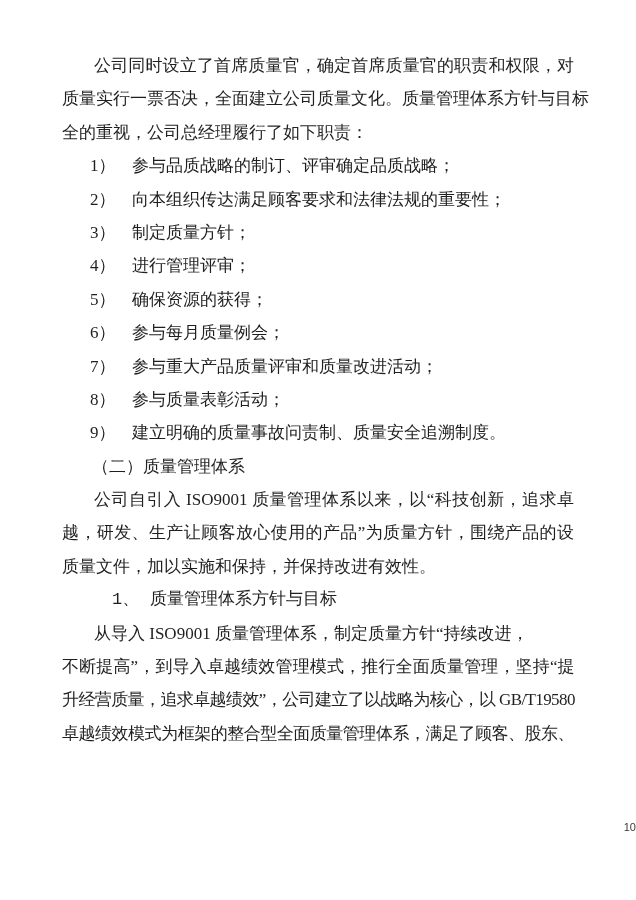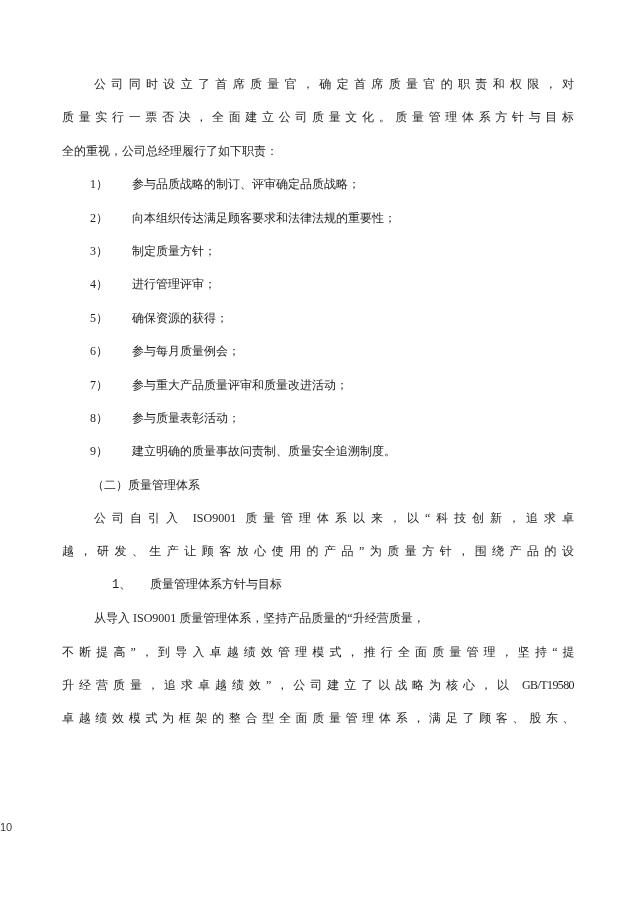--- a/index.html
+++ b/index.html
@@ -1,32 +1,32 @@
 <!DOCTYPE html>
 <html><head>
 <meta charset="utf-8">
 <style>
   html,body{margin:0;padding:0;}
   body{width:636px;height:900px;background:#ffffff;}
   .page{
     position:relative;width:636px;height:900px;background:#ffffff;overflow:hidden;
     font-family:"Liberation Serif","DejaVu Serif",serif;color:#1f1f1f;
   }
-  .body-text{position:absolute;left:62px;top:68px;width:512px;font-size:12px;}
+  .body-text{position:absolute;left:62px;top:49px;width:512px;font-size:17px;}
   .line{height:33.4px;line-height:33.4px;white-space:nowrap;}
   .j{text-align:justify;text-align-last:justify;}
   .indent{text-indent:32px;}
   .tight{letter-spacing:-0.6px;}
   .li-num{display:inline-block;margin-left:28px;width:42px;}
   .h1{text-indent:30px;}
   .h2{font-family:Liberation Mono, monospace;font-weight:500;}
   .h2-num{display:inline-block;margin-left:50px;width:38px;}
   .page-number{
     position:absolute;left:0;right:0;top:820px;height:14px;line-height:14px;
-    text-align:left;font-size:11px;color:#3a3a3a;
+    text-align:right;font-size:11px;color:#3a3a3a;
     font-family:"Liberation Sans","DejaVu Sans",sans-serif;
   }
 </style>
 </head>
 <body>
 
 <div class="page">
   <div class="body-text">
 
     <div class="line indent j">公司同时设立了首席质量官，确定首席质量官的职责和权限，对</div>
@@ -58,26 +58,27 @@
       <span class="li-num">8）</span><span>参与质量表彰活动；</span>
     </div>
     <div class="line">
       <span class="li-num">9）</span><span>建立明确的质量事故问责制、质量安全追溯制度。</span>
     </div>
 
     <div class="line h1">（二）质量管理体系</div>
 
     <div class="line indent j">公司自引入 ISO9001 质量管理体系以来，以“科技创新，追求卓</div>
     <div class="line j">越，研发、生产让顾客放心使用的产品”为质量方针，围绕产品的设</div>
+    <div class="line">质量文件，加以实施和保持，并保持改进有效性。</div>
 
     <div class="line h2">
       <span class="h2-num">1、</span><span>质量管理体系方针与目标</span>
     </div>
 
-    <div class="line indent">从导入 ISO9001 质量管理体系，坚持产品质量的“升经营质量，</div>
+    <div class="line indent">从导入 ISO9001 质量管理体系，制定质量方针“持续改进，</div>
     <div class="line j tight">不断提高”，到导入卓越绩效管理模式，推行全面质量管理，坚持“提</div>
     <div class="line j tight">升经营质量，追求卓越绩效”，公司建立了以战略为核心，以 GB/T19580</div>
     <div class="line j tight">卓越绩效模式为框架的整合型全面质量管理体系，满足了顾客、股东、</div>
 
   </div>
 
   <div class="page-number">10</div>
 </div>
 
 </body></html>

